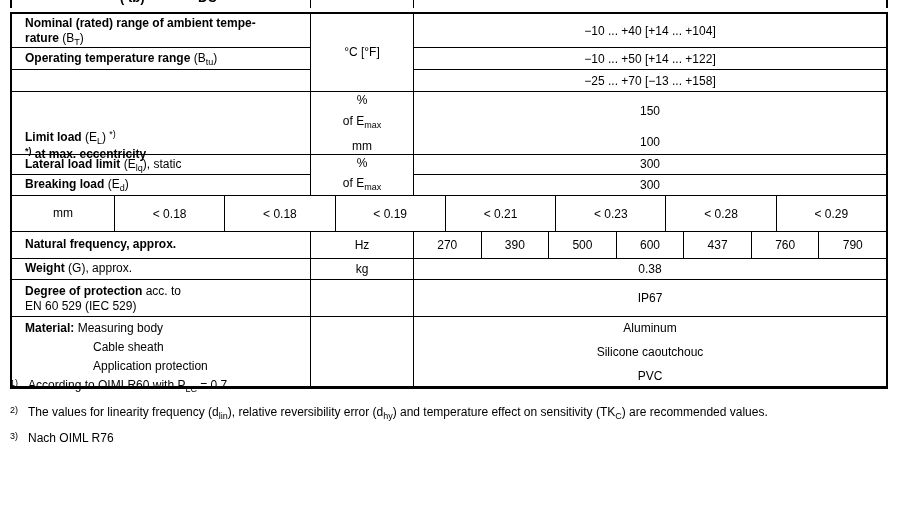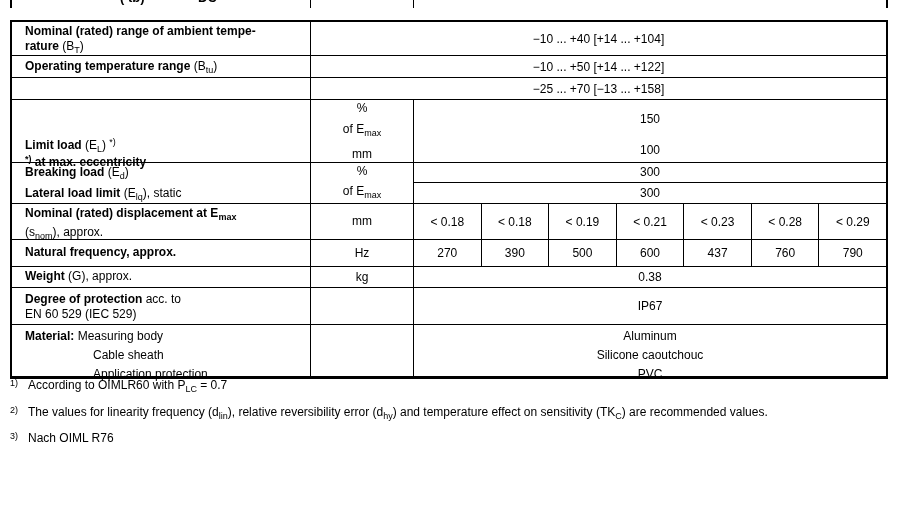--- a/index.html
+++ b/index.html
@@ -4,21 +4,21 @@
 <style>
   html,body{margin:0;padding:0;background:#fff;}
   .page{position:relative;width:897px;height:507px;background:#fff;overflow:hidden;
         font-family:"Liberation Sans",sans-serif;color:#000;font-size:12px;}
   
   .cutrow{position:absolute;left:10px;top:0;width:878px;height:8px;box-sizing:border-box;
           border-left:2px solid #000;border-right:2px solid #000;overflow:hidden;}
   .cutrow .vfrag{position:absolute;top:0;width:1px;height:8px;background:#000;}
   .cutrow .tfrag{position:absolute;top:-10px;font-weight:bold;font-size:13px;}
   
-  .tbl{position:absolute;left:10px;top:20px;width:878px;box-sizing:border-box;
+  .tbl{position:absolute;left:10px;top:12px;width:878px;box-sizing:border-box;
        border:2px solid #000;border-bottom:3px solid #000;}
   .sec{display:flex;box-sizing:border-box;}
   .sec + .sec{border-top:1px solid #000;}
   .c-label{width:299px;box-sizing:border-box;border-right:1px solid #000;
            display:flex;flex-direction:column;}
   .c-unit{width:103px;box-sizing:border-box;border-right:1px solid #000;
           display:flex;flex-direction:column;align-items:center;justify-content:center;
           text-align:center;line-height:21px;}
   .c-val{flex:1;display:flex;flex-direction:column;}
   .lsub{box-sizing:border-box;padding:2px 6px 0 13px;line-height:15px;}
@@ -26,21 +26,21 @@
   .vsub{box-sizing:border-box;display:flex;align-items:center;justify-content:center;}
   .vcols{flex:1;display:flex;}
   .vc{flex:1;display:flex;align-items:center;justify-content:center;box-sizing:border-box;
       border-right:1px solid #000;}
   .vc:last-child{border-right:none;}
   .b{font-weight:bold;}
   .sb{font-size:9px;vertical-align:-3px;}
   .sp{font-size:9px;vertical-align:4px;}
   .h34{height:34px}.h22{height:22px}.h21{height:21px}.h20{height:20px}.h38{height:38px}.h25{height:25px}
   .sec-limit{height:63px}.sec-disp{height:36px}.sec-freq{height:27px}
-  .sec-weight{height:21px}.sec-prot{height:37px}.sec-mat{height:52px}
+  .sec-weight{height:21px}.sec-prot{height:37px}.sec-mat{height:70px}
   .limit-label-top{flex:1;box-sizing:border-box;padding:5px 6px 0 13px;margin-top:32px;}
   .limit-label-bot{height:25px;box-sizing:border-box;padding:0 6px 0 13px;}
   .mline{line-height:19px;padding-left:13px;}
   .mline.ind{padding-left:81px;}
   .mat-val{line-height:19px;text-align:center;}
   .c-val.stack{justify-content:space-between;padding-top:2px;}
   
   .footnotes{position:absolute;left:10px;top:377px;width:880px;}
   .fn{display:flex;margin-bottom:7px;line-height:16px;}
   .fnmark{width:18px;flex:none;font-size:9px;position:relative;top:-2px;}
@@ -62,20 +62,23 @@
     <div class="sec" style="height:77px">
       <div class="c-label">
         <div class="lsub h34 bb">
           <span class="b">Nominal (rated) range of ambient tempe-</span><br>
           <span class="b">rature </span><span>(B</span><span class="sb">T</span><span>)</span>
         </div>
         <div class="lsub h22 bb" style="padding-top:3px">
           <span class="b">Operating temperature range </span><span>(B</span><span class="sb">tu</span><span>)</span>
         </div>
       </div>
+      <div class="c-unit">
+        <span>°C [°F]</span>
+      </div>
       <div class="c-val">
         <div class="vsub h34 bb">−10 ... +40 [+14 ... +104]</div>
         <div class="vsub h22 bb">−10 ... +50 [+14 ... +122]</div>
         <div class="vsub h21">−25 ... +70 [−13 ... +158]</div>
       </div>
     </div>
 
     <div class="sec sec-limit">
       <div class="c-label">
         <div class="limit-label-top">
@@ -91,44 +94,38 @@
         <span>mm</span>
       </div>
       <div class="c-val">
         <div class="vsub h38">150</div>
         <div class="vsub h25">100</div>
       </div>
     </div>
 
     <div class="sec" style="height:41px">
       <div class="c-label">
+        <div class="lsub h20 bb">
+          <span class="b">Lateral load limit </span><span>(E</span><span class="sb">lq</span><span>), static</span>
+        </div>
         <div class="lsub h21">
           <span class="b">Breaking load </span><span>(E</span><span class="sb">d</span><span>)</span>
-        </div>
-        <div class="lsub h20 bb">
-          <span class="b">Lateral load limit </span><span>(E</span><span class="sb">lq</span><span>), static</span>
         </div>
       </div>
       <div class="c-unit" style="line-height:20px">
         <span>%</span>
         <span><span>of E</span><span class="sb">max</span></span>
       </div>
       <div class="c-val">
         <div class="vsub h20 bb">300</div>
         <div class="vsub h21">300</div>
       </div>
     </div>
 
     <div class="sec sec-disp">
-      <div class="c-label">
-        <div class="lsub">
-          <span class="b">Nominal (rated) displacement at E</span><span class="b sb">max</span><br>
-          <span>(s</span><span class="sb">nom</span><span>), approx.</span>
-        </div>
-      </div>
       <div class="c-unit">
         <span>mm</span>
       </div>
       <div class="c-val">
         <div class="vcols">
           <div class="vc">&lt; 0.18</div>
           <div class="vc">&lt; 0.18</div>
           <div class="vc">&lt; 0.19</div>
           <div class="vc">&lt; 0.21</div>
           <div class="vc">&lt; 0.23</div>

